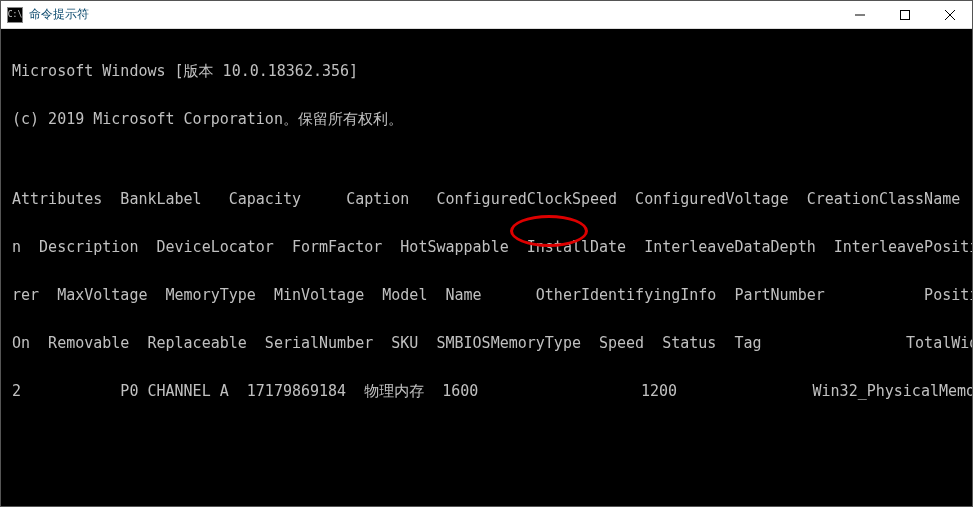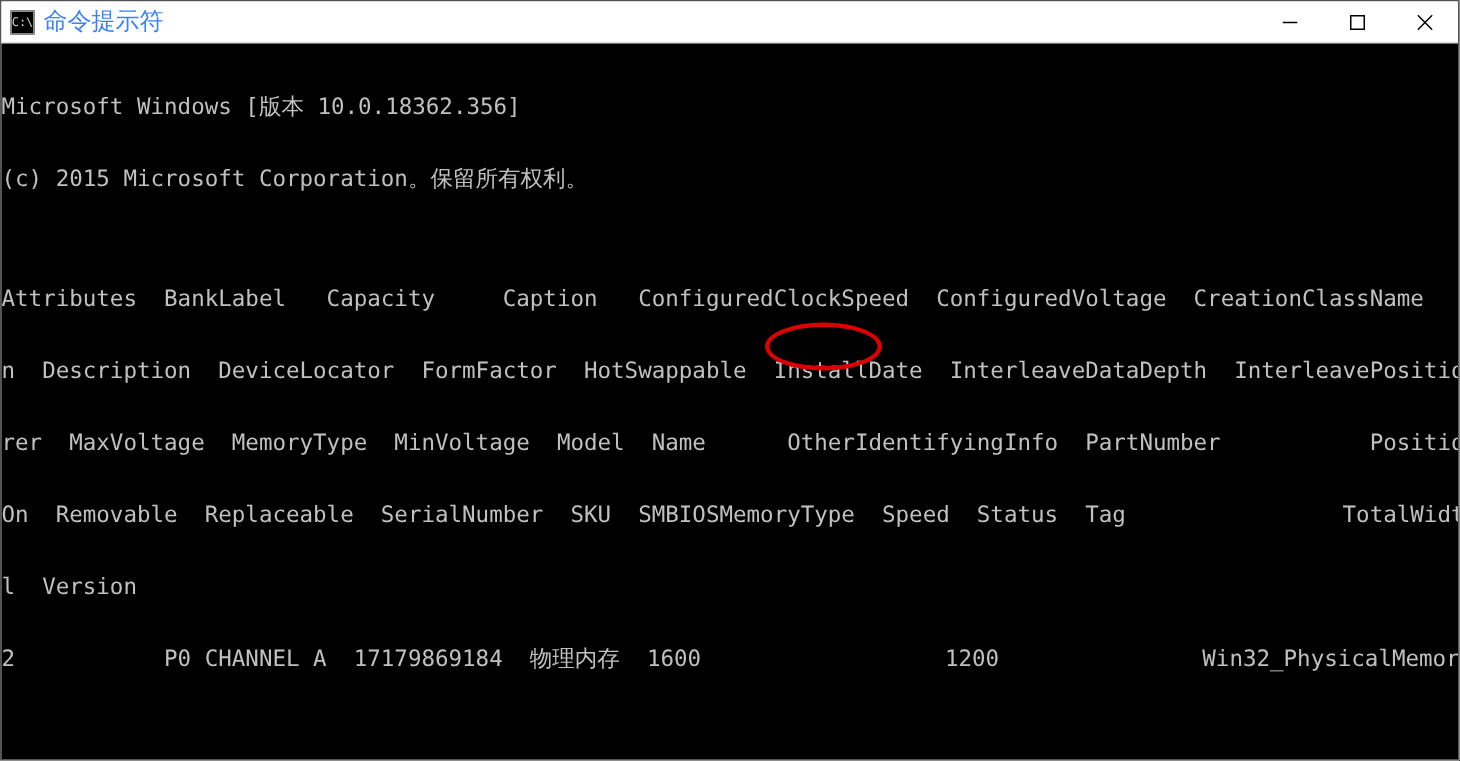--- a/index.html
+++ b/index.html
@@ -35,23 +35,23 @@
     margin-right: 6px;
     display: flex;
     align-items: center;
     justify-content: center;
     color: #ccc;
     font-size: 8px;
     font-family: monospace;
   }
   .titlebar-title {
     flex: 1;
-    font-size: 16px;
+    font-size: 12px;
     font-family: "Microsoft YaHei", sans-serif;
-    color: #3b82f6;
+    color: #0c4a6e;
   }
   .titlebar-buttons {
     display: flex;
     height: 100%;
   }
   .titlebar-btn {
     width: 45px;
     height: 100%;
     display: flex;
     align-items: center;
@@ -66,21 +66,21 @@
     background: #000;
     color: #c0c0c0;
     font-family: "NSimSun","SimSun","Consolas", monospace;
     font-size: 15px;
     line-height: 16px;
     padding: 2px 0 0 0;
     white-space: pre;
     overflow: hidden;
     position: relative;
   }
-  .terminal-line { white-space: pre; letter-spacing: 0; }
+  .terminal-line { white-space: pre; letter-spacing: 0; margin-left: 11px; }
   .ellipse {
     position: absolute;
     border: 3px solid #d00;
     border-radius: 50%;
     width: 78px;
     height: 32px;
     left: 509px;
     top: 186px;
     pointer-events: none;
   }
@@ -109,27 +109,26 @@
         <svg viewBox="0 0 10 10">
             <line x1="0" y1="0" x2="10" y2="10" stroke="#000" stroke-width="1"></line>
             <line x1="10" y1="0" x2="0" y2="10" stroke="#000" stroke-width="1"></line>
           </svg>
       </div>
     </div>
   </div>
 
   <div class="terminal">
     <div class="terminal-line">Microsoft Windows [版本 10.0.18362.356]</div>
-    <div class="terminal-line">(c) 2015 Microsoft Corporation。保留所有权利。</div>
+    <div class="terminal-line">(c) 2019 Microsoft Corporation。保留所有权利。</div>
     <div class="terminal-line"></div>
     <div class="terminal-line">Attributes  BankLabel   Capacity     Caption   ConfiguredClockSpeed  ConfiguredVoltage  CreationClassName     DataWidth</div>
     <div class="terminal-line">n  Description  DeviceLocator  FormFactor  HotSwappable  InstallDate  InterleaveDataDepth  InterleavePosition  Manufactu</div>
     <div class="terminal-line">rer  MaxVoltage  MemoryType  MinVoltage  Model  Name      OtherIdentifyingInfo  PartNumber           PositionInRow  Powered</div>
     <div class="terminal-line">On  Removable  Replaceable  SerialNumber  SKU  SMBIOSMemoryType  Speed  Status  Tag                TotalWidth  TypeDetai</div>
-    <div class="terminal-line">l  Version</div>
     <div class="terminal-line">2           P0 CHANNEL A  17179869184  物理内存  1600                  1200               Win32_PhysicalMemory  64</div>
     
     
     
     <div class="terminal-line"></div>
     <div class="terminal-line"></div>
     
     <div class="terminal-line"></div>
     <div class="ellipse"></div>
   </div>

